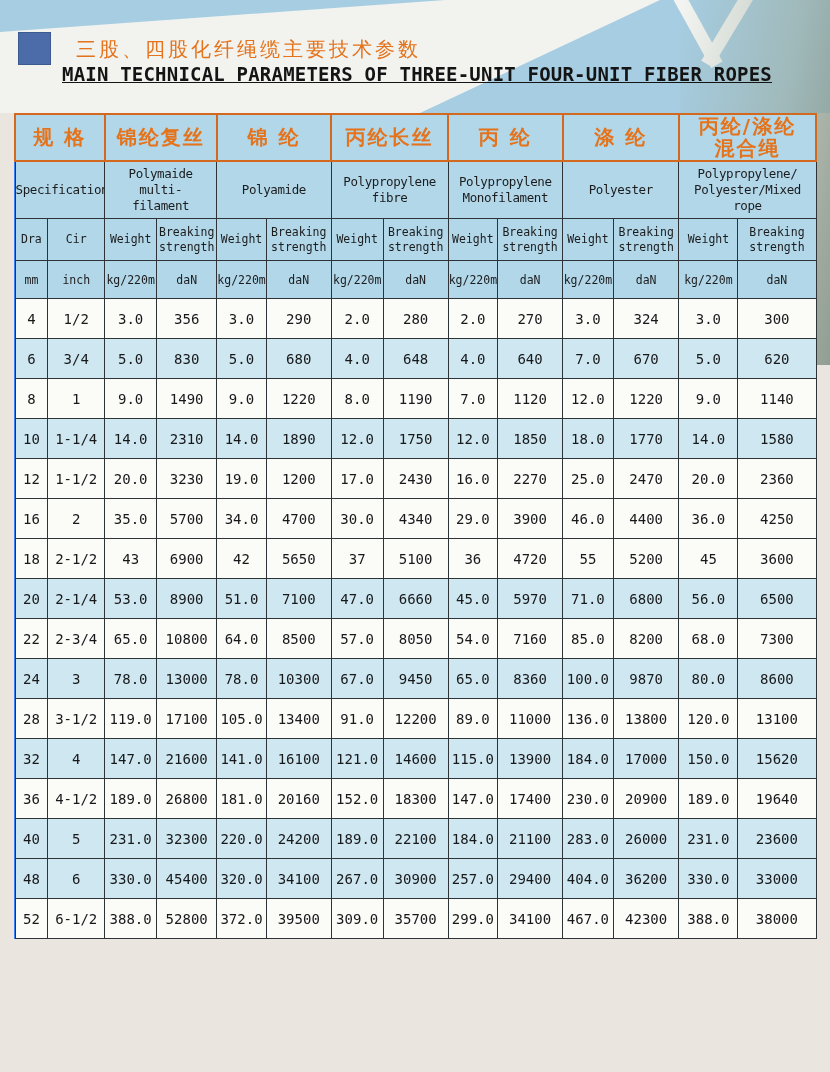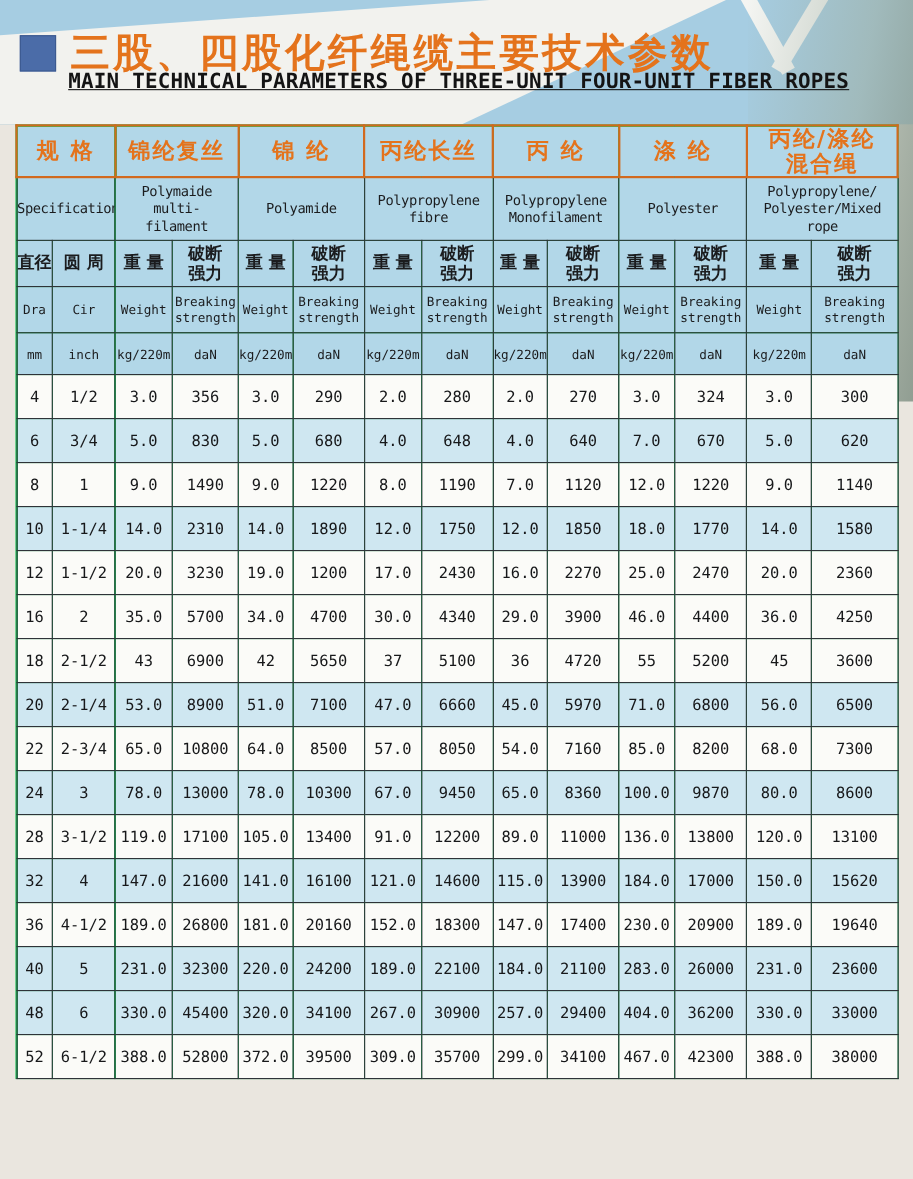--- a/index.html
+++ b/index.html
@@ -23,32 +23,32 @@
   .edge-shade {
     position:absolute; top:0; right:0; width:150px; height:365px; z-index:1;
     background:linear-gradient(100deg, rgba(156,171,157,0) 0%, rgba(156,171,157,0.55) 55%, rgba(135,150,138,0.9) 100%);
   }
   
   .bullet {
     position:absolute; left:18px; top:32px; width:31px; height:31px; z-index:2;
     background:#4b6ca8; border:1px solid #3c5a90;
   }
   .title-zh {
-    position:absolute; left:64px; top:24px; margin:0; z-index:2;
-    font-size:36px; font-weight:bold; color:#e4731c; letter-spacing:3px;
+    position:absolute; left:64px; top:24px; margin:12px; z-index:2;
+    font-size:20px; font-weight:normal; color:#e4731c; letter-spacing:3px;
     font-family:"DejaVu Sans", sans-serif; white-space:nowrap;
   }
   .title-en {
     position:absolute; left:62px; top:63px; margin:0; z-index:2;
     font-size:19px; font-weight:bold; color:#141414; white-space:nowrap;
     font-family:"DejaVu Sans Mono","Liberation Mono", monospace; letter-spacing:0.2px;text-decoration:underline;
   }
   
   .tbl-wrap { position:absolute; left:14px; top:113px; width:803px; z-index:2; }
-  table { width:100%; border-collapse:collapse; table-layout:fixed; background:#22c55e; }
+  table { width:100%; border-collapse:collapse; table-layout:fixed; background:#3b82f6; }
   th, td {
     border:1px solid #2e3338; text-align:center; vertical-align:middle;
     padding:0; overflow:hidden;
   }
   thead th { background:#b2d7e8; font-weight:normal; color:#1b1c1e; }
   thead tr.group    { height:42px; }
   thead tr.group-en { height:58px; }
   thead tr.sub-zh   { height:42px; }
   thead tr.sub-en   { height:42px;margin-top:11px; }
   thead tr.units    { height:38px;padding-left:26px; }
@@ -126,42 +126,20 @@
           <th colspan="2">Polyamide</th>
           <th colspan="2">Polypropylene
 fibre</th>
           <th colspan="2">Polypropylene
 Monofilament</th>
           <th colspan="2">Polyester</th>
           <th colspan="2">Polypropylene/
 Polyester/Mixed
 rope</th>
         </tr>
-        <tr class="sub-zh">
-          <th>直径</th>
-          <th>圆 周</th>
-          <th>重 量</th>
-          <th>破断
-强力</th>
-          <th>重 量</th>
-          <th>破断
-强力</th>
-          <th>重 量</th>
-          <th>破断
-强力</th>
-          <th>重 量</th>
-          <th>破断
-强力</th>
-          <th>重 量</th>
-          <th>破断
-强力</th>
-          <th>重 量</th>
-          <th>破断
-强力</th>
-        </tr>
         <tr class="sub-en">
           <th>Dra</th>
           <th>Cir</th>
           <th>Weight</th>
           <th>Breaking
 strength</th>
           <th>Weight</th>
           <th>Breaking
 strength</th>
           <th>Weight</th>

